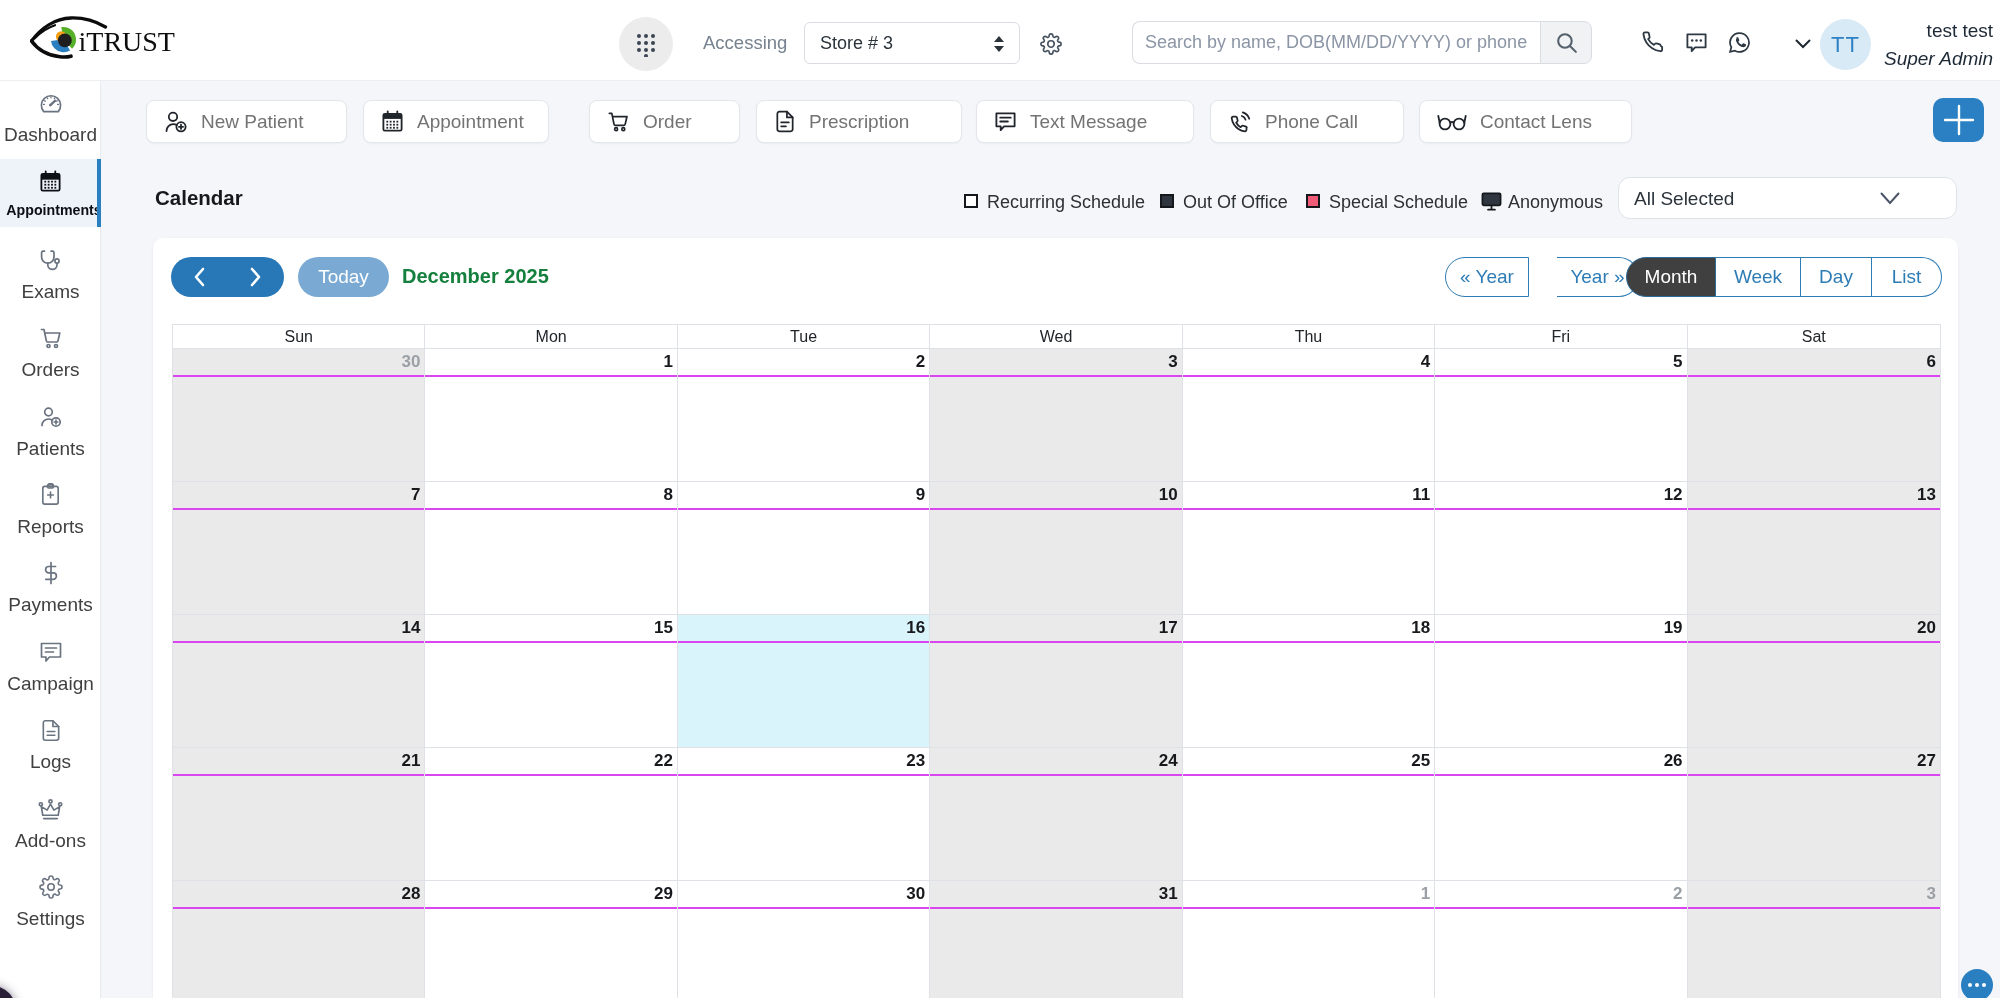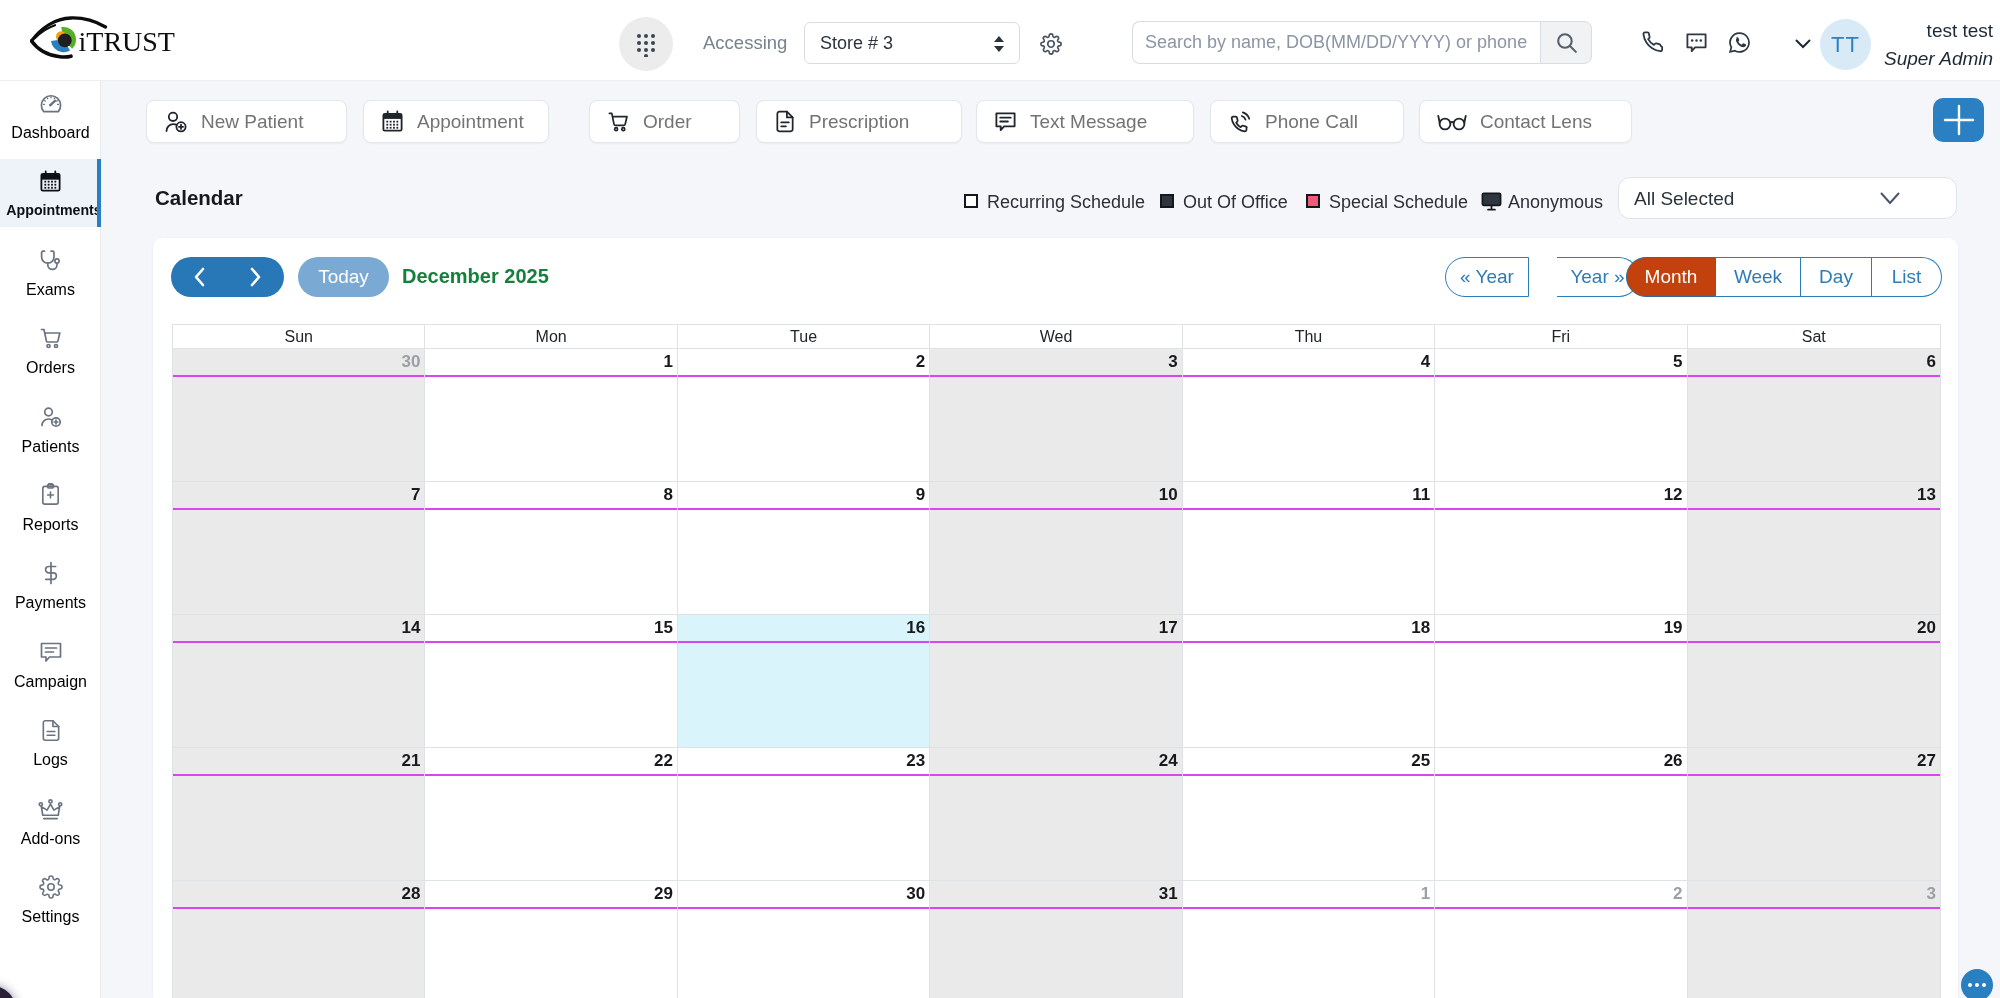--- a/index.html
+++ b/index.html
@@ -20,21 +20,21 @@
 .hicon { position:absolute; top:31px; }
 #chev { position:absolute; left:1795px; top:39px; }
 #avatar { position:absolute; left:1820px; top:19px; width:51px; height:51px; border-radius:50%; background:#d9eaf7; display:flex; align-items:center; justify-content:center; font-size:22px; color:#2e82c4; letter-spacing:1px; }
 #usertxt { position:absolute; left:1884px; top:17px; font-size:19px; color:#1e2936; line-height:27.5px;text-align:right; }
 #usertxt .role { font-style:italic; }
 
 
 #sidebar { position:absolute; left:0; top:81px; width:101px; height:917px; background:#fff; border-right:1px solid #e8eaee; z-index:4; }
 .sitem { position:relative; width:101px; height:68px; margin-bottom:10.4px; display:flex; flex-direction:column; align-items:center; }
 .sitem .ic { margin-top:8px; height:28px; display:flex; align-items:center; justify-content:center; }
-.sitem .lb { margin-top:7px; font-size:16px; color:#000000; }
+.sitem .lb { margin-top:7px; font-size:19px; color:#404040; }
 .sitem.active { background:#eef3f9; }
 .sitem.active::after { content:""; position:absolute; right:0; top:0; width:4px; height:100%; background:#2a7fc0; }
 .sitem.active .lb { color:#0c0f14; font-weight:bold; font-size:14.2px;margin-left:7px; }
 
 
 .abtn { position:absolute; top:100px; height:43px; background:#fff; border:1px solid #e3e6eb; border-radius:8px; display:flex; align-items:center; justify-content:flex-start; padding-left:17px; gap:13px; font-size:19px; color:#737373; box-shadow:0 1px 2px rgba(20,30,60,.04); }
 #plusbtn { position:absolute; left:1933px; top:98px; width:51px; height:44px; background:#2a80c2; border-radius:10px; display:flex; align-items:center; justify-content:center; }
 
 
 #caltitle { position:absolute; left:155px; top:186px; font-size:20.5px; font-weight:bold; color:#15181c; }
@@ -50,21 +50,21 @@
 
 .pill { position:absolute; top:257px; height:40px; border-radius:20px; display:flex; align-items:center; justify-content:center; }
 #pillnav { left:171px; width:113px; background:#2878b8; }
 #pillnav .c { width:56px; display:flex; align-items:center; justify-content:center; }
 #today { left:298px; width:91px; background:#7aaad3; color:#fff; font-size:19px; }
 #decttl { position:absolute; left:402px; top:265px; font-size:20px; font-weight:bold; color:#15803d; }
 .grp { position:absolute; top:257px; height:40px; display:flex; }
 .grp .seg { height:40px; display:flex; align-items:center; justify-content:center; font-size:19px; color:#2e7cb5; background:#fff; border:1px solid #2e7cb5; border-left:none; }
 .grp .seg:first-child { border-left:1px solid #2e7cb5; border-radius:20px 0 0 20px; }
 .grp .seg:last-child { border-radius:0 20px 20px 0; }
-.grp .seg.on { background:#c2410c; color:#fff; border-color:#2d6b99; }
+.grp .seg.on { background:#404040; color:#fff; border-color:#2d6b99; }
 #grpyear { left:1445px;gap:28px; }
 #grpview { left:1626px; }
 
 
 #grid { position:absolute; left:172px; top:324px; width:1769px; height:674px; border:1px solid #dee1e5; border-bottom:none; display:grid; grid-template-columns:repeat(7, 1fr); grid-template-rows:23px repeat(5, 133px); background:#fff; }
 .gh { border-right:1px solid #dee1e5; display:flex; align-items:center; justify-content:center; font-size:16px; color:#212529; background:#fff; }
 .gh:nth-child(7n) { border-right:none; }
 .gc { border-right:1px solid #dee1e5; border-top:1px solid #dee1e5; position:relative; background:#fff; }
 .gc:nth-child(7n) { border-right:none; }
 .gc.gray { background:#eaeaea; }

